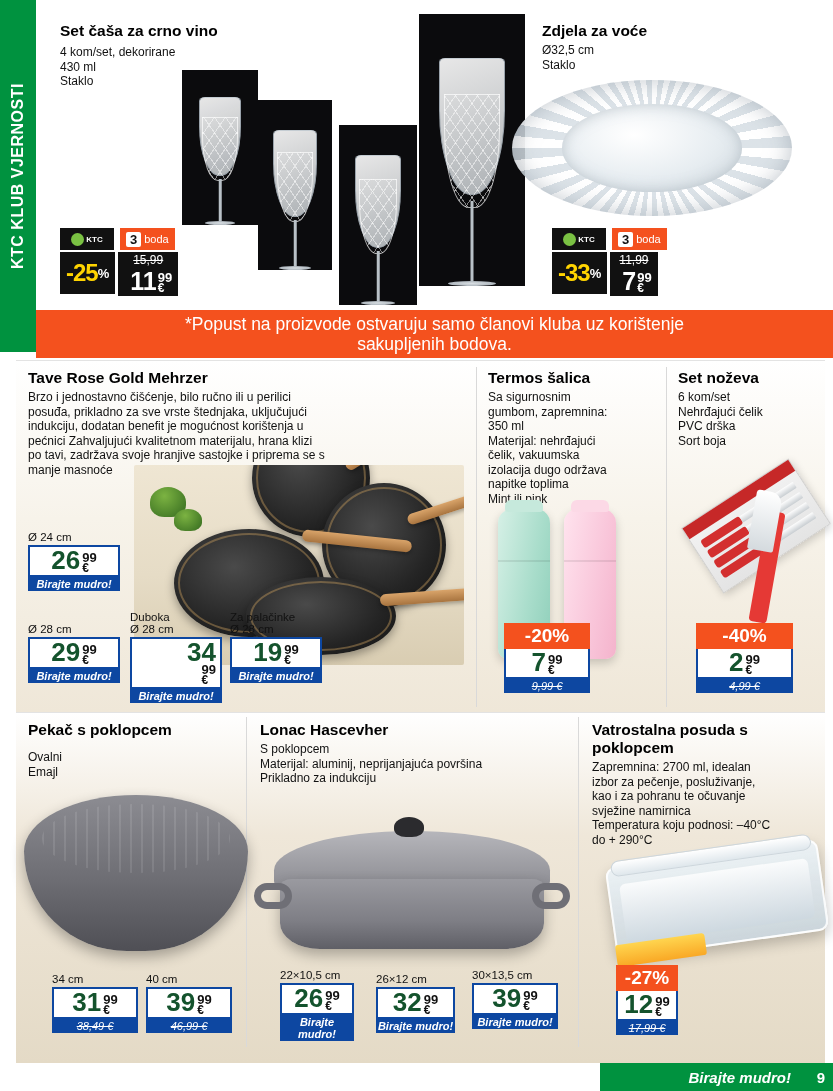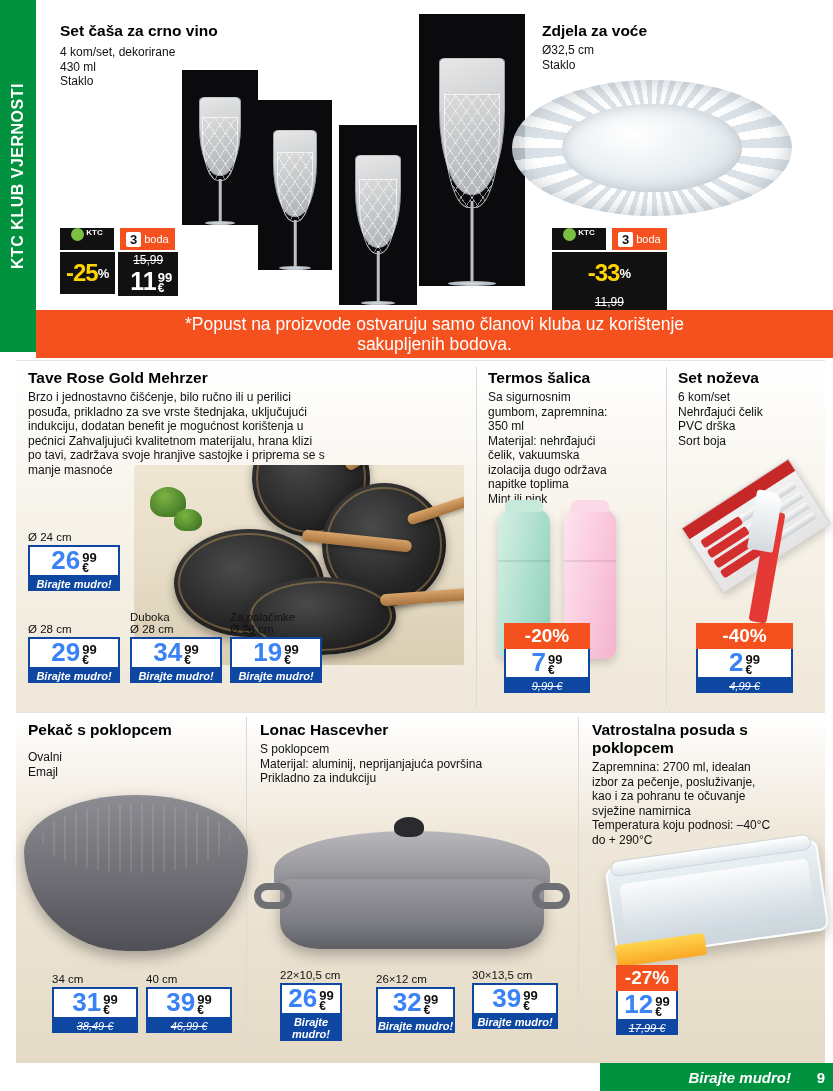--- a/index.html
+++ b/index.html
@@ -79,21 +79,21 @@
     position:absolute; left:18%; top:18%; width:64%; height:64%;
     border-radius:50%;
     background: radial-gradient(ellipse at 40% 35%, #ffffff 0%, #e7edf1 55%, #cfd8de 100%);
     box-shadow: inset 0 0 14px rgba(150,162,172,.5);
   }
 
   
   .pricebox { position:absolute; }
   .ktc-logo {
     width:54px; height:22px; background:#111; position:relative;
-    display:flex; align-items:flex-start; justify-content:center;
+    display:flex; align-items:center; justify-content:center;
   }
   .ktc-logo .dot {
     width:13px; height:13px; border-radius:50%;
     background:#7ac143; margin-right:2px;
   }
   .ktc-logo .lbl { color:#fff; font-size:8px; font-weight:bold; }
   .bod-badge {
     height:22px; background:#f4511e; color:#fff; display:inline-flex;
     align-items:center; gap:3px; padding:0 6px;
     font-size:11px;
@@ -261,21 +261,21 @@
   .sizecap { font-size:11.5px; margin-bottom:2px; }
   .orange-disc {
     background:#f4511e; color:#fff; font-weight:bold; font-size:19px;
     text-align:center; padding:2px 0;
   }
   .white-price {
     background:#fff; border:2px solid #0d47a1; border-top:none;
     display:flex; align-items:flex-end; justify-content:center;
     padding:1px 4px 2px;
   }
-  .white-price .int { font-size:26px; font-weight:bold; line-height:25px; color:#3b82f6; }
+  .white-price .int { font-size:26px; font-weight:bold; line-height:25px; color:#14532d; }
   .white-price .stack { display:flex; flex-direction:column; line-height:10px; margin-left:2px; }
   .white-price .cents { font-size:13px; font-weight:bold; }
   .white-price .eur { font-size:12px; font-weight:bold; }
   .strike-blue {
     background:#0d47a1; color:#fff; text-align:center; font-size:11px;
     text-decoration:line-through; font-style:italic; padding:1px 0;
   }
 </style>
 </head>
 <body>
@@ -383,21 +383,21 @@
         <div class="ktc-logo">
           <span class="dot"></span>
             <span class="lbl">KTC</span>
         </div>
         <div style="width:6px;"></div>
         <div class="bod-badge">
           <b>3</b>
           <span>boda</span>
         </div>
       </div>
-      <div style="display:flex;align-items:stretch;margin-top:2px;flex-direction:column;">
+      <div style="display:flex;align-items:stretch;margin-top:2px;">
         <div class="disc" style="height:42px;align-items:center;">
           <span class="big">-33</span>
             <span class="pc">%</span>
         </div>
         <div style="width:3px;"></div>
         <div>
           <div class="oldprice">11,99</div>
           <div class="pricecell">
             <span class="int">7</span>
             <span class="stack">
@@ -469,21 +469,21 @@
         </span>
       </div>
       <div class="mudro">Birajte mudro!</div>
     </div>
 
     <div class="pricegroup" style="left:114px;top:250px;width:92px;">
       <div class="sizecap" style="line-height:12px;">
         <div>Duboka</div>
         <div>Ø 28 cm</div>
       </div>
-      <div class="white-price" style="border-top:2px solid #0d47a1;">
+      <div class="white-price" style="border-top:2px solid #0d47a1;flex-direction:column;">
         <span class="int">34</span>
         <span class="stack">
           <span class="cents">99</span>
           <span class="eur">€</span>
         </span>
       </div>
       <div class="mudro">Birajte mudro!</div>
     </div>
 
     <div class="pricegroup" style="left:214px;top:250px;width:92px;">
@@ -629,21 +629,21 @@
       </div>
     </div>
     <div style="position:absolute;left:236px;top:118px;width:320px;height:132px;">
       <div class="lid" style="left:22px;top:0;width:276px;height:56px;"></div>
       <div class="knob" style="left:142px;top:-14px;width:30px;height:20px;"></div>
       <div class="pot" style="left:28px;top:48px;width:264px;height:70px;"></div>
       <div style="position:absolute;left:2px;top:52px;width:38px;height:26px;border:7px solid #6f6f76;border-radius:18px;"></div>
       <div style="position:absolute;right:2px;top:52px;width:38px;height:26px;border:7px solid #6f6f76;border-radius:18px;"></div>
     </div>
 
-    <div class="pricegroup" style="left:264px;top:256px;width:62px;">
+    <div class="pricegroup" style="left:264px;top:256px;width:74px;">
       <div class="sizecap">22×10,5 cm</div>
       <div class="white-price" style="border-top:2px solid #0d47a1;">
         <span class="int">26</span>
         <span class="stack">
           <span class="cents">99</span>
           <span class="eur">€</span>
         </span>
       </div>
       <div class="mudro">Birajte mudro!</div>
     </div>

